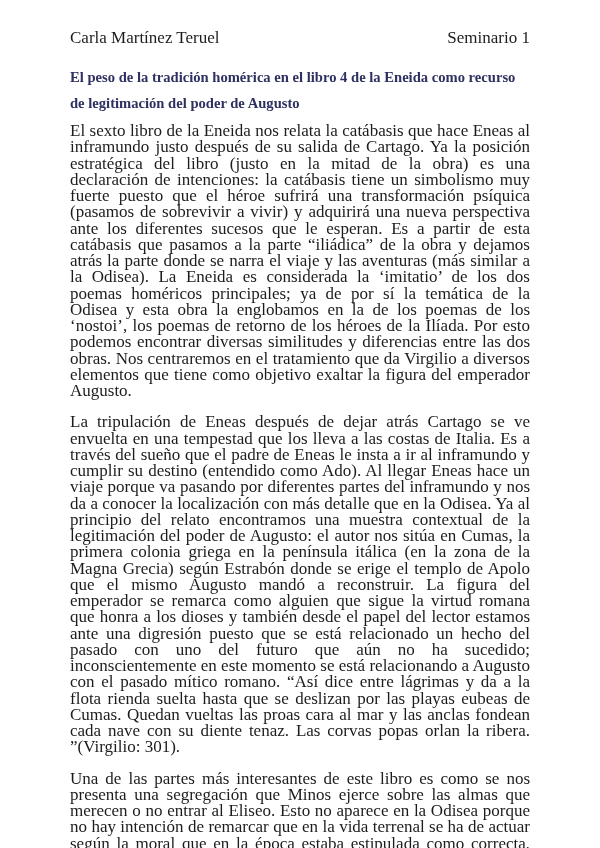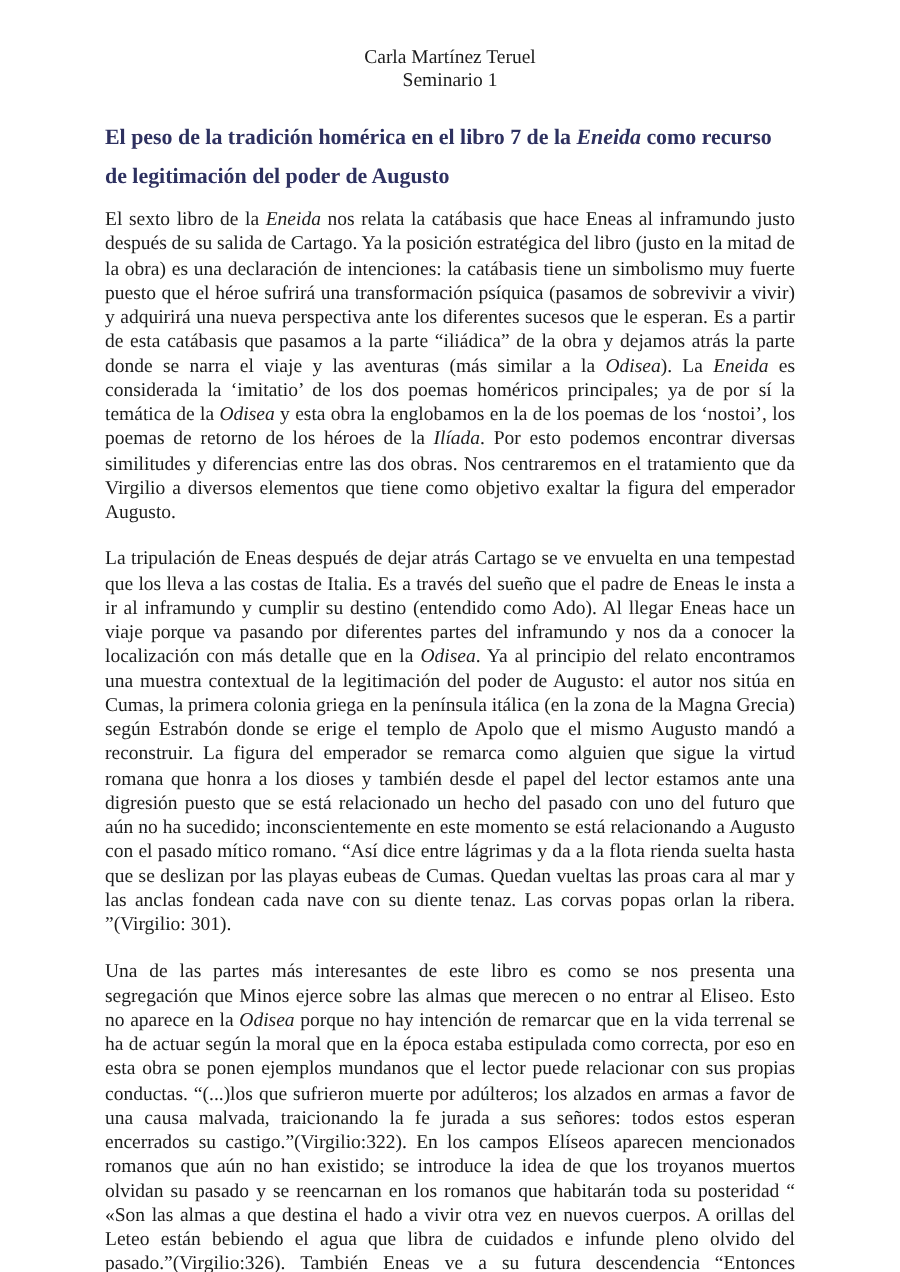--- a/index.html
+++ b/index.html
@@ -15,53 +15,51 @@
     padding: 30px 70px 0 70px;
     background: #ffffff;
     font-family: "Liberation Serif", serif;
     color: #1c1c1c;
     overflow: hidden;
   }
   .header-row {
     display: flex;
     justify-content: space-between;
     align-items: center;
-    font-size: 13px;
+    font-size: 17px;
     line-height: 15px;
-    flex-direction: column;
   }
   .doc-title {
     margin: 19px 0 7px 0;
     font-size: 14.6px;
     line-height: 26px;
     font-weight: bold;
     text-align: left;
   }
   .body-text .para {
     margin: 0;
-    font-size: 13px;
+    font-size: 17px;
     line-height: 16.25px;
     text-align: justify;
   }
   .body-text .para + .para {
     margin-top: 15px;
   }
   .it {
-    font-style: italic;
   }
 </style>
 </head>
 <body>
 
 <div class="page">
   <div class="header-row">
     <span>Carla Martínez Teruel</span>
     <span>Seminario 1</span>
   </div>
 
-  <h1 class="doc-title" style="color: rgb(46, 49, 96);"><span>El peso de la tradición homérica en el libro 7 de la </span><span class="it">Eneida</span><span> como recurso de legitimación del poder de Augusto</span></h1>
+  <h1 class="doc-title" style="color: rgb(46, 49, 96);"><span>El peso de la tradición homérica en el libro 4 de la </span><span class="it">Eneida</span><span> como recurso de legitimación del poder de Augusto</span></h1>
 
   <div class="body-text">
       <p class="para"><span>El sexto libro de la </span><span class="it">Eneida</span><span> nos relata la catábasis que hace Eneas al inframundo justo después de su salida de Cartago. Ya la posición estratégica del libro (justo en la mitad de la obra) es una declaración de intenciones: la catábasis tiene un simbolismo muy fuerte puesto que el héroe sufrirá una transformación psíquica (pasamos de sobrevivir a vivir) y adquirirá una nueva perspectiva ante los diferentes sucesos que le esperan. Es a partir de esta catábasis que pasamos a la parte “iliádica” de la obra y dejamos atrás la parte donde se narra el viaje y las aventuras (más similar a la </span><span class="it">Odisea</span><span>). La </span><span class="it">Eneida</span><span> es considerada la ‘imitatio’ de los dos poemas homéricos principales; ya de por sí la temática de la </span><span class="it">Odisea</span><span> y esta obra la englobamos en la de los poemas de los ‘nostoi’, los poemas de retorno de los héroes de la </span><span class="it">Ilíada</span><span>. Por esto podemos encontrar diversas similitudes y diferencias entre las dos obras. Nos centraremos en el tratamiento que da Virgilio a diversos elementos que tiene como objetivo exaltar la figura del emperador Augusto.</span></p>
       <p class="para"><span>La tripulación de Eneas después de dejar atrás Cartago se ve envuelta en una tempestad que los lleva a las costas de Italia. Es a través del sueño que el padre de Eneas le insta a ir al inframundo y cumplir su destino (entendido como Ado). Al llegar Eneas hace un viaje porque va pasando por diferentes partes del inframundo y nos da a conocer la localización con más detalle que en la </span><span class="it">Odisea</span><span>. Ya al principio del relato encontramos una muestra contextual de la legitimación del poder de Augusto: el autor nos sitúa en Cumas, la primera colonia griega en la península itálica (en la zona de la Magna Grecia) según Estrabón donde se erige el templo de Apolo que el mismo Augusto mandó a reconstruir. La figura del emperador se remarca como alguien que sigue la virtud romana que honra a los dioses y también desde el papel del lector estamos ante una digresión puesto que se está relacionado un hecho del pasado con uno del futuro que aún no ha sucedido; inconscientemente en este momento se está relacionando a Augusto con el pasado mítico romano. “Así dice entre lágrimas y da a la flota rienda suelta hasta que se deslizan por las playas eubeas de Cumas. Quedan vueltas las proas cara al mar y las anclas fondean cada nave con su diente tenaz. Las corvas popas orlan la ribera. ”(Virgilio: 301).</span></p>
       <p class="para"><span>Una de las partes más interesantes de este libro es como se nos presenta una segregación que Minos ejerce sobre las almas que merecen o no entrar al Eliseo. Esto no aparece en la </span><span class="it">Odisea</span><span> porque no hay intención de remarcar que en la vida terrenal se ha de actuar según la moral que en la época estaba estipulada como correcta, por eso en esta obra se ponen ejemplos mundanos que el lector puede relacionar con sus propias conductas. “(...)los que sufrieron muerte por adúlteros; los alzados en armas a favor de una causa malvada, traicionando la fe jurada a sus señores: todos estos esperan encerrados su castigo.”(Virgilio:322). En los campos Elíseos aparecen mencionados romanos que aún no han existido; se introduce la idea de que los troyanos muertos olvidan su pasado y se reencarnan en los romanos que habitarán toda su posteridad “ «Son las almas a que destina el hado a vivir otra vez en nuevos cuerpos. A orillas del Leteo están bebiendo el agua que libra de cuidados e infunde pleno olvido del pasado.”(Virgilio:326). También Eneas ve a su futura descendencia “Entonces casualmente</span></p>
     </div>
 </div>
 
 </body></html>

